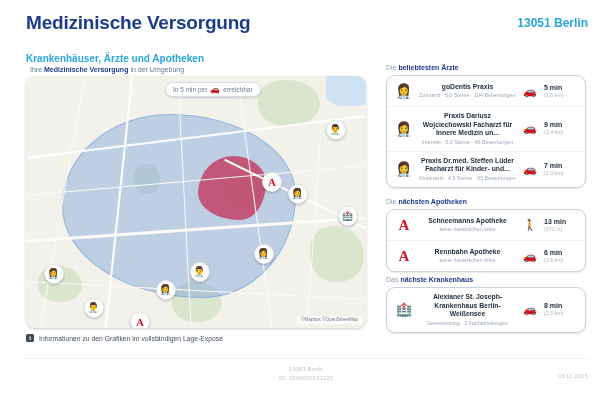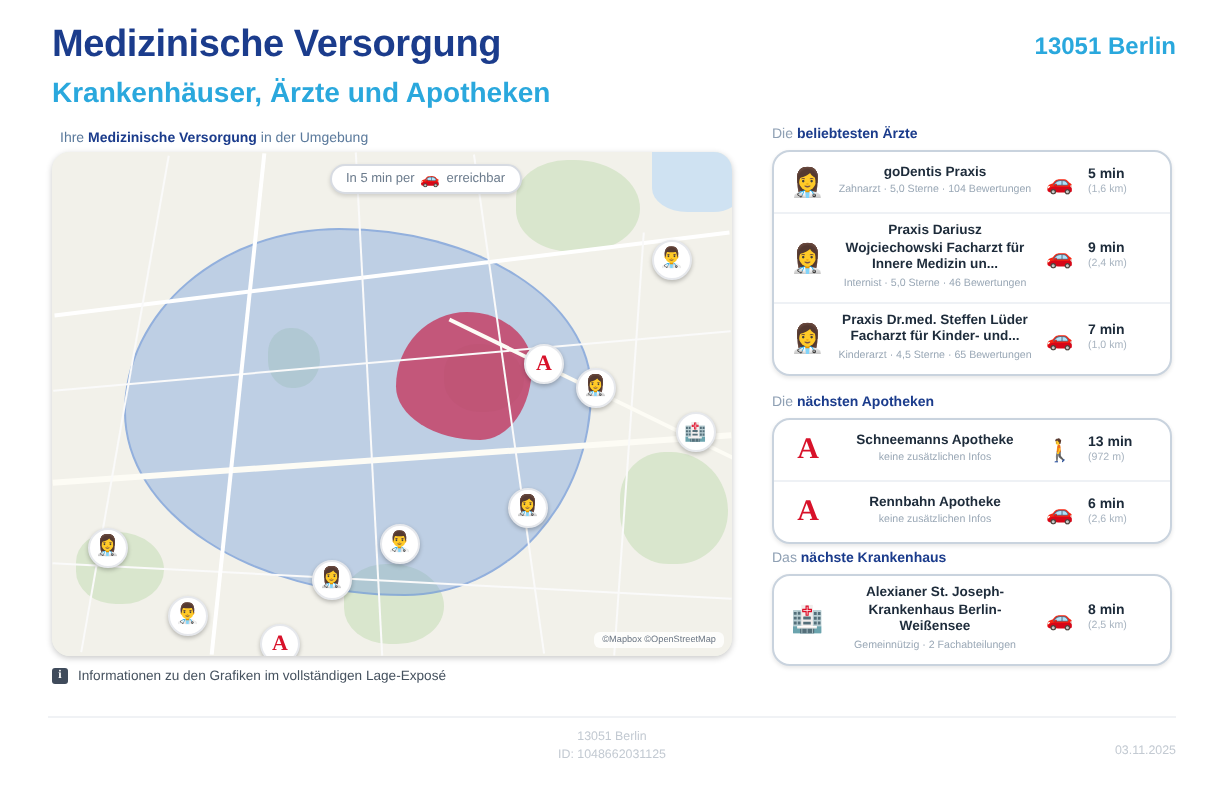--- a/index.html
+++ b/index.html
@@ -8,21 +8,21 @@
     background:#ffffff;
     font-family:"Liberation Sans",sans-serif;
     overflow:hidden;
     position:relative;
   }
   .page{position:relative;width:612px;height:400px;box-sizing:border-box;}
 
   
   .header{position:absolute;left:26px;top:12px;}
   .h-title{font-size:19px;font-weight:bold;color:#1b3c8c;letter-spacing:-.2px;line-height:22px;}
-  .h-sub{font-size:14px;font-weight:bold;color:#2aa8dd;margin-top:6px;line-height:13px;}
+  .h-sub{font-size:10px;font-weight:bold;color:#2aa8dd;margin-top:18px;line-height:13px;}
   .h-zip{position:absolute;right:24px;top:16px;font-size:12px;font-weight:bold;color:#2aa8dd;}
 
   
   .map-label{position:absolute;left:30px;top:66px;font-size:7px;color:#5b7a9c;white-space:nowrap;}
   .map-label b{color:#1b3c8c;}
 
   .map-frame{
     position:absolute;left:26px;top:76px;width:340px;height:252px;
     border-radius:9px;overflow:hidden;background:#eef3e8;
     box-shadow:0 1px 3px rgba(0,0,0,.22);

